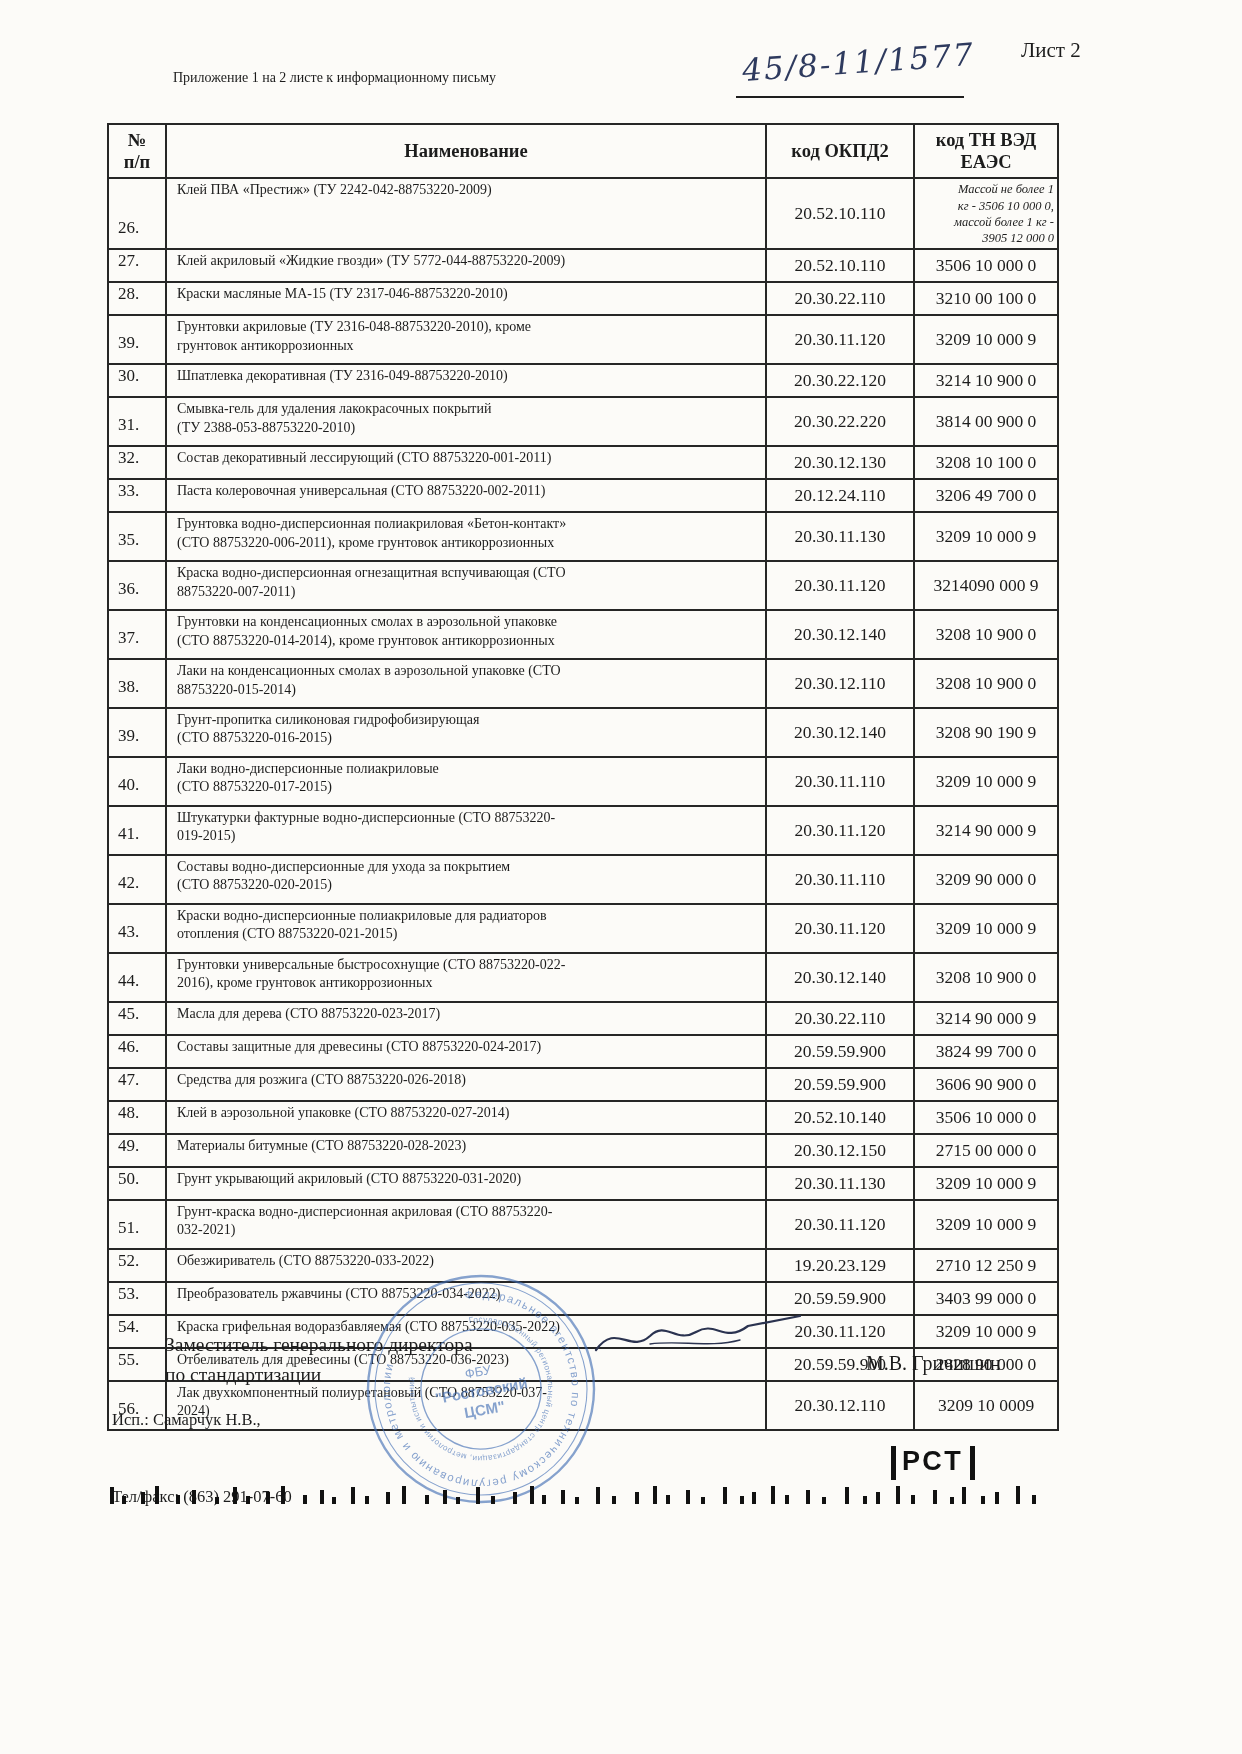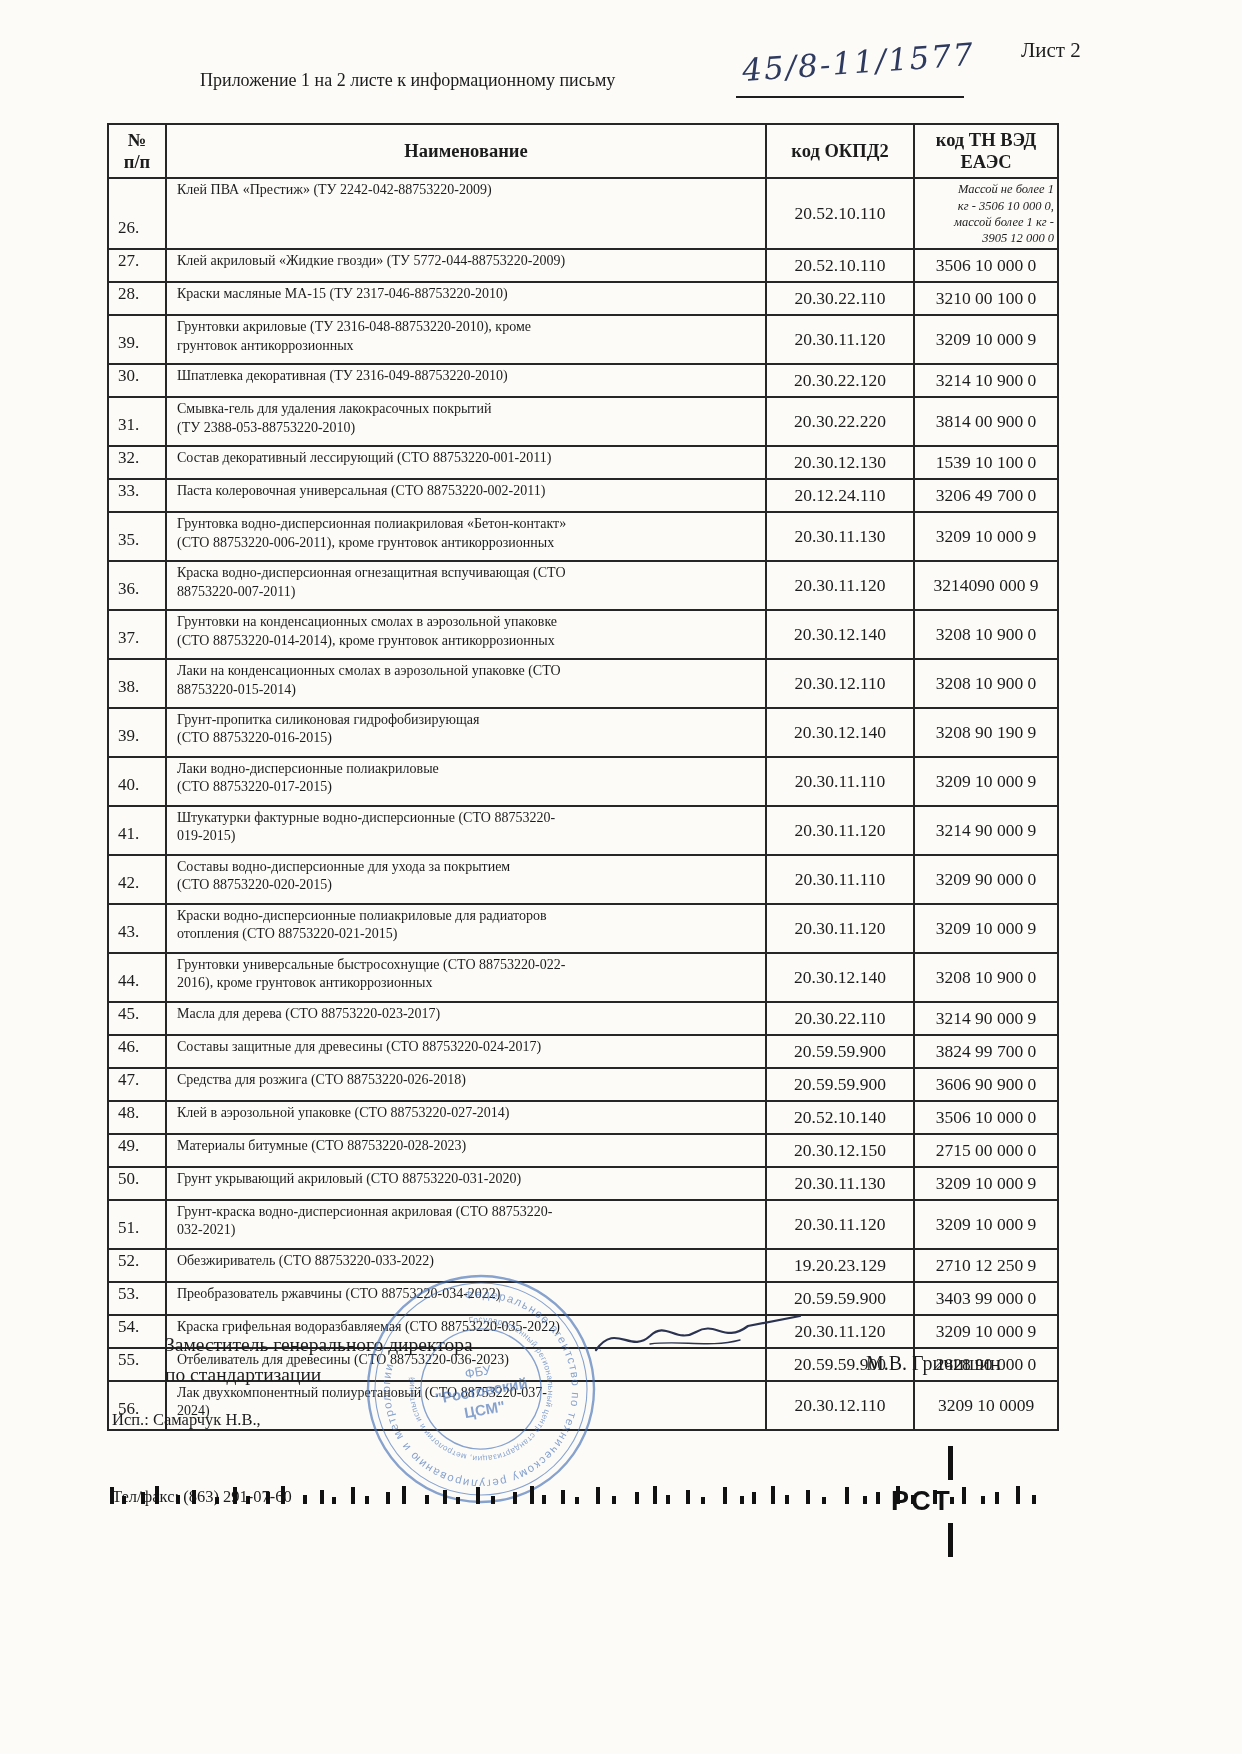--- a/index.html
+++ b/index.html
@@ -5,21 +5,21 @@
 <style>
   * { margin:0; padding:0; box-sizing:border-box; }
   html,body { background:#ffffff; }
   .page {
     position:relative; width:1242px; height:1754px;
     background:#fcfbf8; color:#1c1c1c;
     font-family:"Liberation Serif", serif;
     overflow:hidden;
   }
   .sheet-label { position:absolute; left:976px; top:38px; font-size:21px;margin-left:45px; }
-  .appendix-line { position:absolute; left:200px; top:70px; font-size:18px; }
+  .appendix-line { position:absolute; left:173px; top:70px; font-size:14px; }
   .hand-underline { position:absolute; left:736px; top:62px; width:228px; border-bottom:2px solid #1e1e1e; height:36px; }
   .handwritten {
     position:absolute; left:742px; top:44px; font-size:31px; font-style:italic;
     color:#2e3a5e; transform:rotate(-4deg); letter-spacing:2px;
     font-family:"DejaVu Serif", serif; white-space:nowrap;
   }
 
   .doc-table { position:absolute; left:107px; top:123px; width:950px; border-collapse:collapse; table-layout:fixed; }
   .doc-table th, .doc-table td { border:2px solid #262626; }
   .doc-table th { font-weight:bold; font-size:18.5px; text-align:center; vertical-align:middle; padding:4px 2px; white-space:pre-line; line-height:1.2; }
@@ -31,22 +31,22 @@
 
   .sig-title { position:absolute; left:165px; top:1330px; font-size:19.5px; line-height:1.55; white-space:pre-line; }
   .sig-name  { position:absolute; left:866px; top:1352px; font-size:20px; }
   .executor  { position:absolute; left:112px; top:1410px; font-size:16.5px; }
   .phone     { position:absolute; left:112px; top:1487px; font-size:16.5px; }
 
   .signature-svg { position:absolute; left:590px; top:1310px; }
   .stamp { position:absolute; left:350px; top:1258px; opacity:0.62; transform:rotate(-10deg); pointer-events:none;
            font-family:"Liberation Sans", sans-serif; }
 
-  .rst-mark { position:absolute; left:891px; top:1446px; display:flex; align-items:flex-end; gap:6px;
-              font-family:"Liberation Sans", sans-serif;flex-direction:column; }
+  .rst-mark { position:absolute; left:891px; top:1446px; display:flex; align-items:flex-start; gap:6px;
+              font-family:"Liberation Sans", sans-serif; }
   .rst-bar { width:5px; height:34px; background:#111; }
   .rst-text { font-size:27px; font-weight:bold; letter-spacing:3px; color:#111; }
 
   .barcode { position:absolute; left:110px; top:1482px; }
 </style>
 </head>
 <body>
 
 <div class="page">
 
@@ -112,21 +112,21 @@
           <td class="num">31.</td>
           <td class="name">Смывка-гель для удаления лакокрасочных покрытий
 (ТУ 2388-053-88753220-2010)</td>
           <td class="code okpd">20.30.22.220</td>
           <td class="code tnved">3814 00 900 0</td>
         </tr>
         <tr>
           <td class="num">32.</td>
           <td class="name">Состав декоративный лессирующий (СТО 88753220-001-2011)</td>
           <td class="code okpd">20.30.12.130</td>
-          <td class="code tnved">1539 10 100 0</td>
+          <td class="code tnved">3208 10 100 0</td>
         </tr>
         <tr>
           <td class="num">33.</td>
           <td class="name">Паста колеровочная универсальная (СТО 88753220-002-2011)</td>
           <td class="code okpd">20.12.24.110</td>
           <td class="code tnved">3206 49 700 0</td>
         </tr>
         <tr>
           <td class="num">35.</td>
           <td class="name">Грунтовка водно-дисперсионная полиакриловая «Бетон-контакт»

